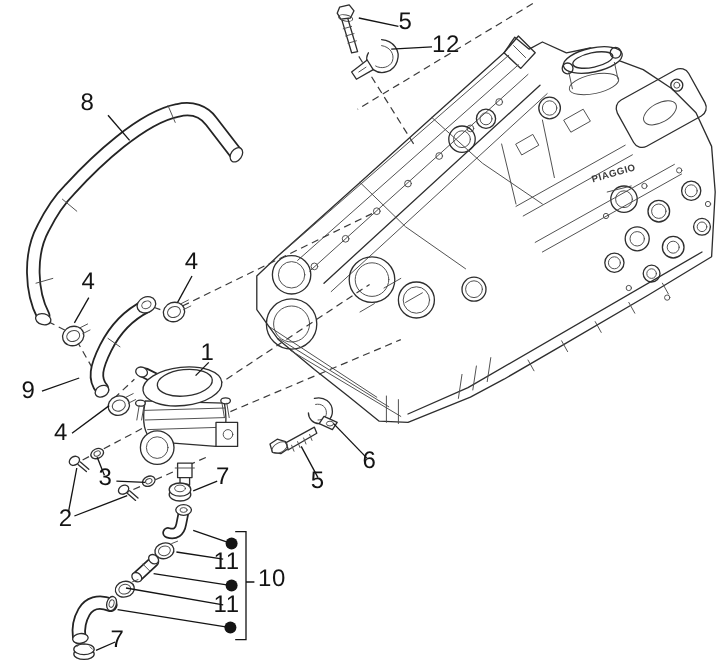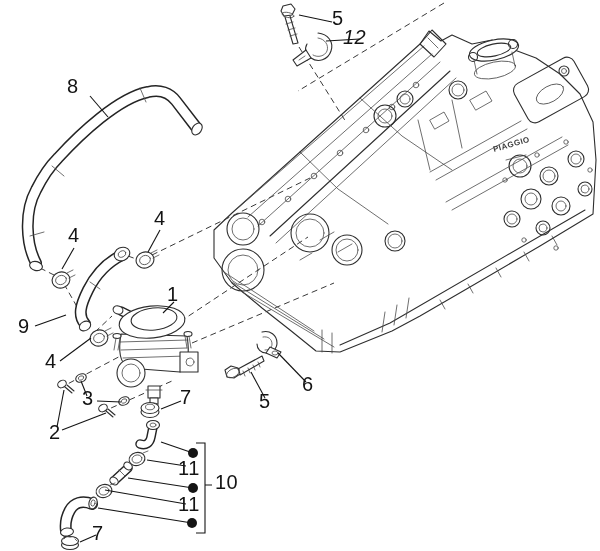--- a/index.html
+++ b/index.html
@@ -300,21 +300,21 @@
     <circle class="dot" cx="192" cy="523" r="5"></circle>
   </g>
   <g>
     <path class="ld" d="M196,443 L205,443 L205,533 L196,533 M205,485 L212,485"></path>
   </g>
 </svg>
 
 <div style="position:absolute;left:0;top:0;width:100%;height:100%;">
       <div class="part-label" style="left: 67px; top: 76px;">8</div>
       <div class="part-label" style="left: 332px; top: 8px;">5</div>
-      <div class="part-label" style="left: 343px; top: 27px; font-style: italic;">12</div>
+      <div class="part-label" style="left: 360px; top: 27px;">12</div>
       <div class="part-label" style="left: 154px; top: 208px;">4</div>
       <div class="part-label" style="left: 68px; top: 225px;">4</div>
       <div class="part-label" style="left: 18px; top: 316px;">9</div>
       <div class="part-label" style="left: 167px; top: 284px;">1</div>
       <div class="part-label" style="left: 45px; top: 351px;">4</div>
       <div class="part-label" style="left: 82px; top: 388px;">3</div>
       <div class="part-label" style="left: 49px; top: 422px;">2</div>
       <div class="part-label" style="left: 180px; top: 387px;">7</div>
       <div class="part-label" style="left: 302px; top: 374px;">6</div>
       <div class="part-label" style="left: 259px; top: 391px;">5</div>

